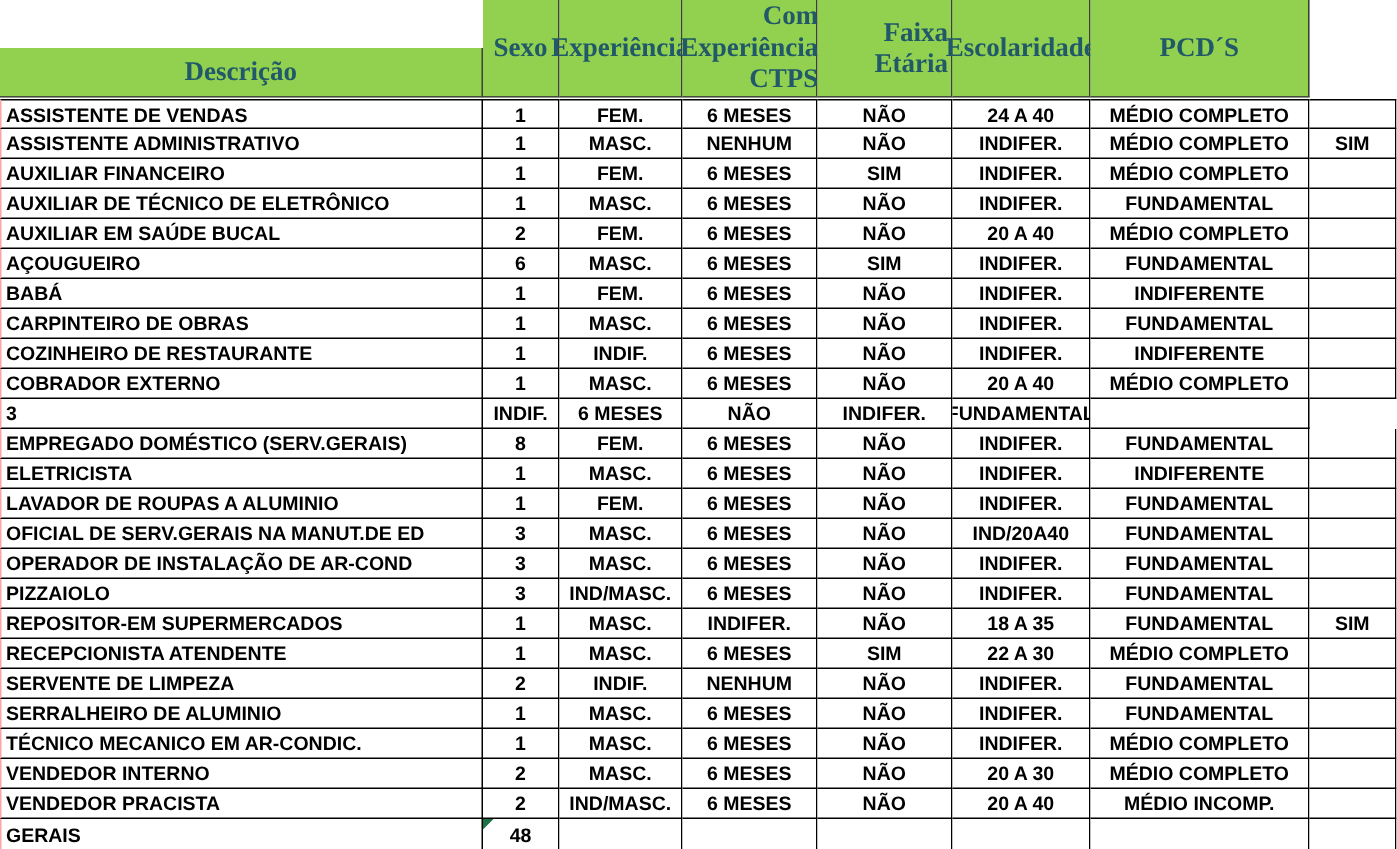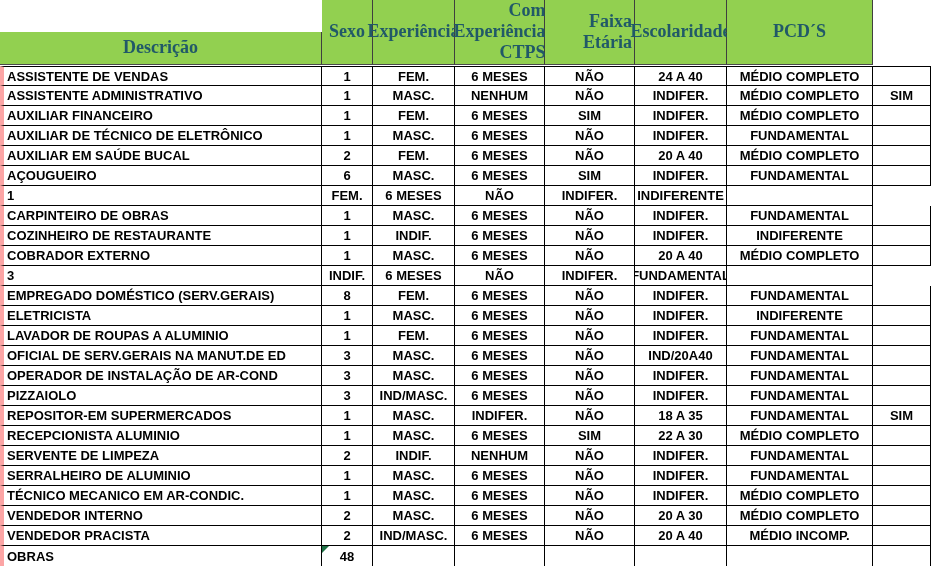--- a/index.html
+++ b/index.html
@@ -41,21 +41,21 @@
     font-weight: bold;
     font-size: 13px;
     display: flex; align-items: center; justify-content: center;
     white-space: nowrap; overflow: hidden;
     position: relative;
     background: #fff;
   }
   .data-row .cell:first-child {
     justify-content: flex-start;
     padding-left: 3px;
-    border-left: 4px solid #fca5a5;
+    border-left: 1px solid #fca5a5;
   }
   #body-rows .data-row:first-child .cell { border-top: 1px solid #000; }
   .total-row .cell { border-bottom: none; }
   .formula-marker {
     position: absolute; top: 0; left: 0;
     width: 0; height: 0;
     border-top: 7px solid var(--marker, #1E7145);
     border-right: 7px solid transparent;
   }
 </style>
@@ -128,20 +128,21 @@
         <div class="cell">AÇOUGUEIRO</div>
         <div class="cell">6</div>
         <div class="cell">MASC.</div>
         <div class="cell">6 MESES</div>
         <div class="cell">SIM</div>
         <div class="cell">INDIFER.</div>
         <div class="cell">FUNDAMENTAL</div>
         <div class="cell"></div>
       </div>
       <div class="grid-row data-row">
+        <div class="cell">BABÁ</div>
         <div class="cell">1</div>
         <div class="cell">FEM.</div>
         <div class="cell">6 MESES</div>
         <div class="cell">NÃO</div>
         <div class="cell">INDIFER.</div>
         <div class="cell">INDIFERENTE</div>
         <div class="cell"></div>
       </div>
       <div class="grid-row data-row">
         <div class="cell">CARPINTEIRO DE OBRAS</div>
@@ -246,21 +247,21 @@
         <div class="cell">REPOSITOR-EM SUPERMERCADOS</div>
         <div class="cell">1</div>
         <div class="cell">MASC.</div>
         <div class="cell">INDIFER.</div>
         <div class="cell">NÃO</div>
         <div class="cell">18 A 35</div>
         <div class="cell">FUNDAMENTAL</div>
         <div class="cell">SIM</div>
       </div>
       <div class="grid-row data-row">
-        <div class="cell">RECEPCIONISTA ALUMINIO</div>
+        <div class="cell">RECEPCIONISTA ATENDENTE</div>
         <div class="cell">1</div>
         <div class="cell">MASC.</div>
         <div class="cell">6 MESES</div>
         <div class="cell">SIM</div>
         <div class="cell">22 A 30</div>
         <div class="cell">MÉDIO COMPLETO</div>
         <div class="cell"></div>
       </div>
       <div class="grid-row data-row">
         <div class="cell">SERVENTE DE LIMPEZA</div>
@@ -306,21 +307,21 @@
         <div class="cell">VENDEDOR PRACISTA</div>
         <div class="cell">2</div>
         <div class="cell">IND/MASC.</div>
         <div class="cell">6 MESES</div>
         <div class="cell">NÃO</div>
         <div class="cell">20 A 40</div>
         <div class="cell">MÉDIO INCOMP.</div>
         <div class="cell"></div>
       </div>
       <div class="grid-row data-row total-row">
-        <div class="cell">OBRAS</div>
+        <div class="cell">GERAIS</div>
         <div class="cell">
           <span class="formula-marker"></span>
           <span>48</span>
         </div>
         <div class="cell"></div>
         <div class="cell"></div>
         <div class="cell"></div>
         <div class="cell"></div>
         <div class="cell"></div>
         <div class="cell"></div>

